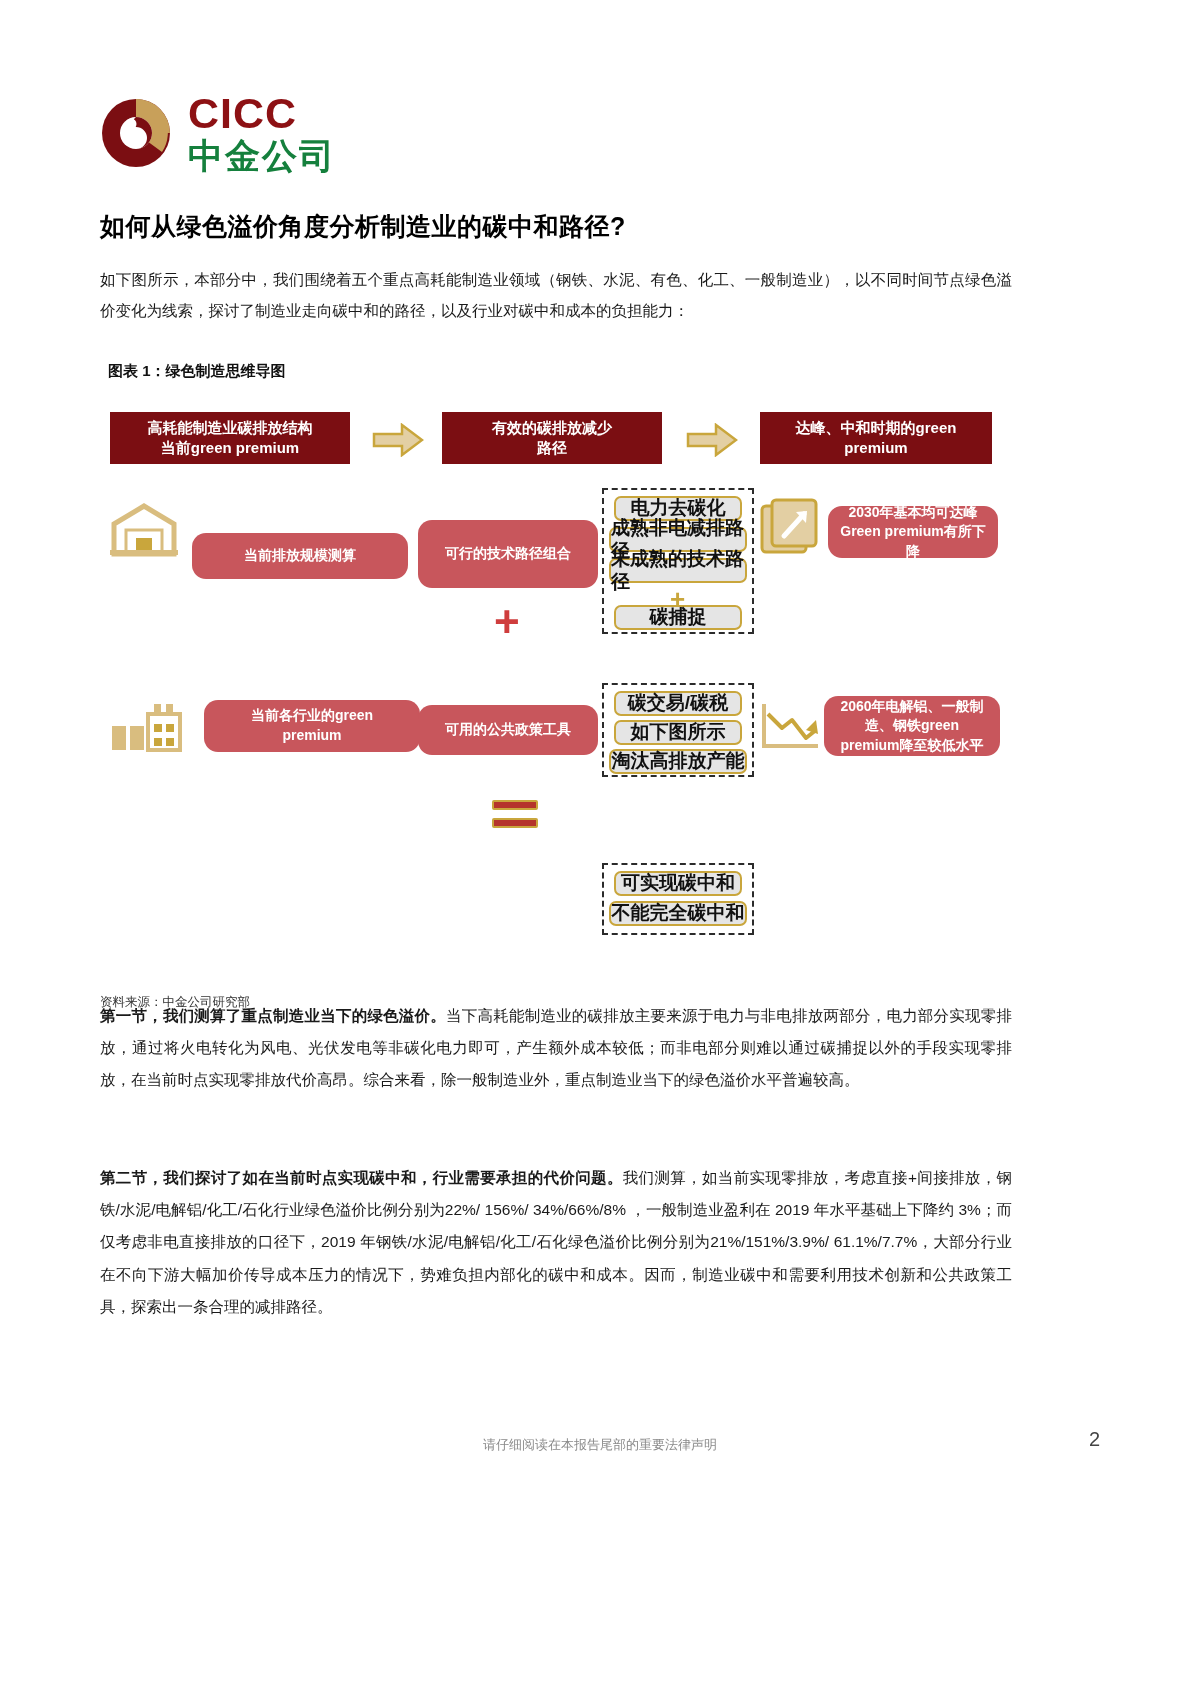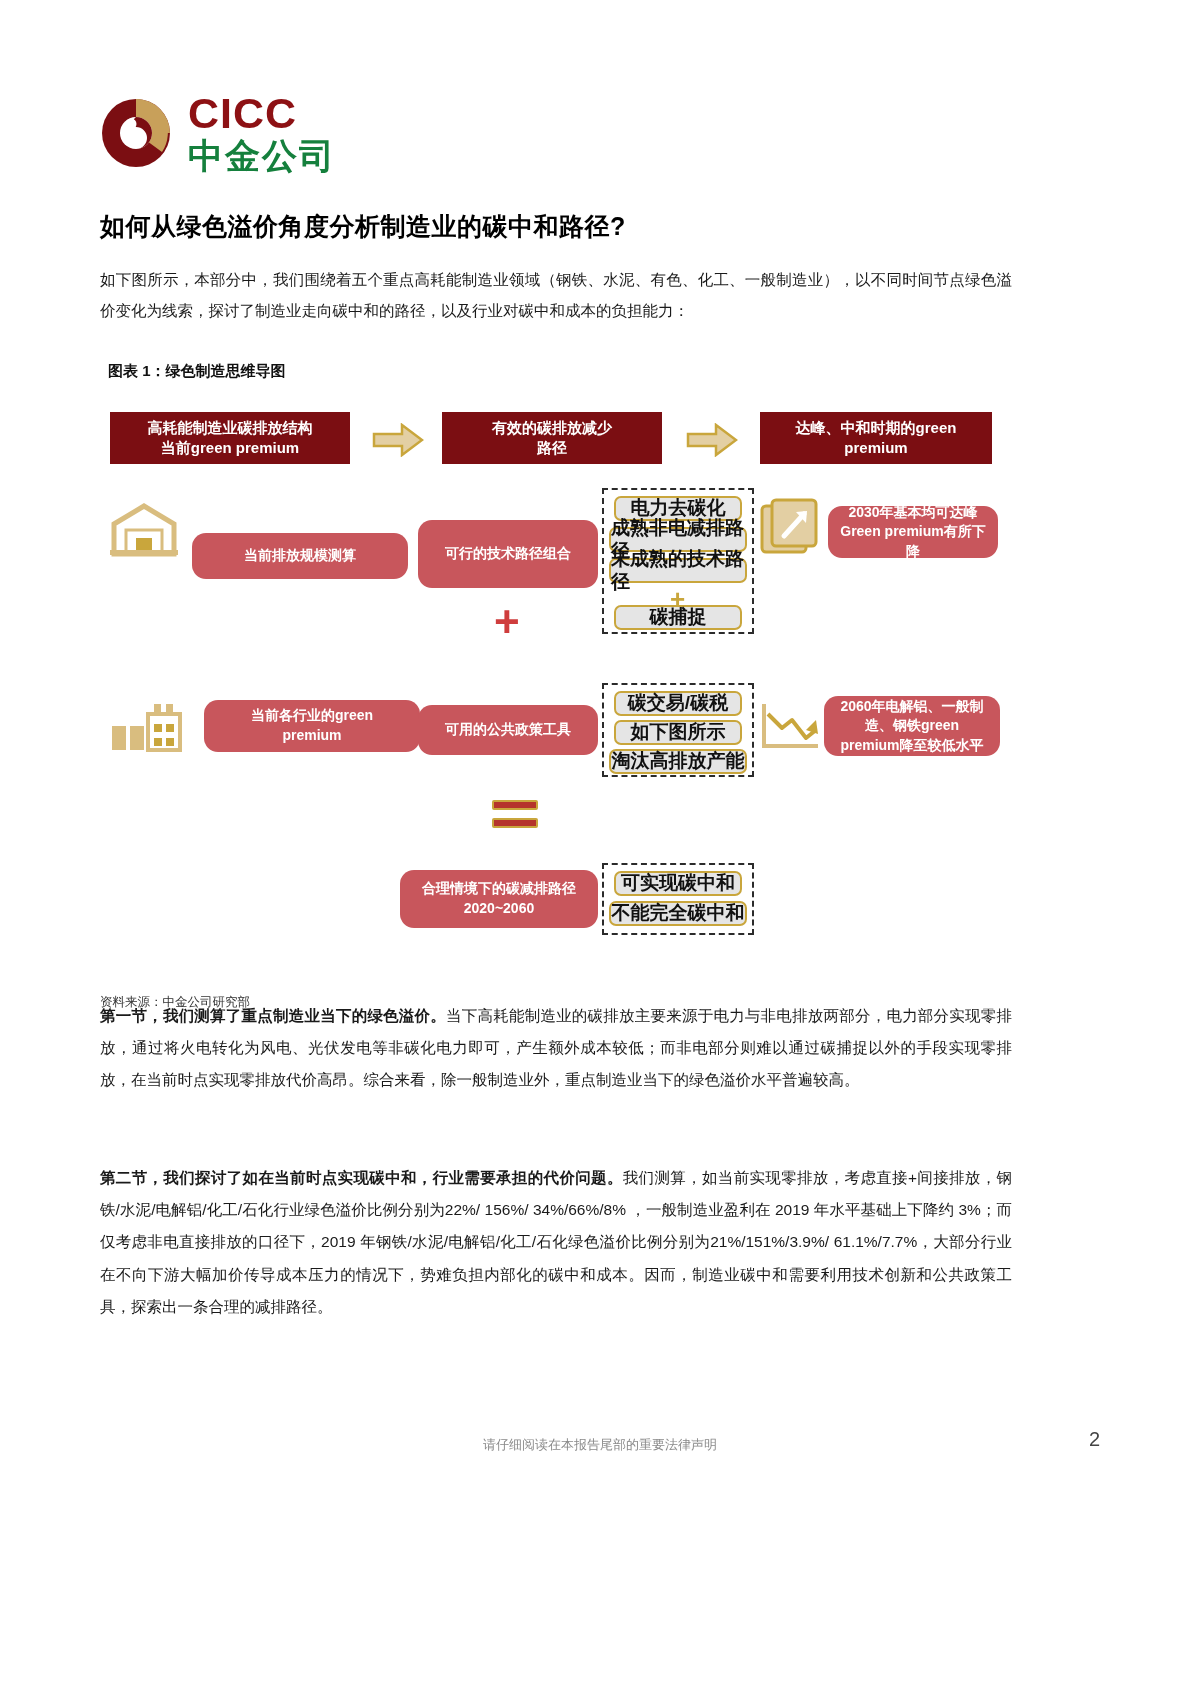--- a/index.html
+++ b/index.html
@@ -280,24 +280,20 @@
       <span style="white-space:pre-line">2060年电解铝、一般制
 造、钢铁green
 premium降至较低水平</span>
     </div>
 
     <div class="equals-sign" style="left:392px; top:400px;">
       <div class="equals-bar" style="top:0;"></div>
       <div class="equals-bar" style="top:18px;"></div>
     </div>
 
-    <div class="rose-box" style="left:300px; top:470px; width:198px; height:58px;">
-      <span style="white-space:pre-line">合理情境下的碳减排路径
-2020~2060</span>
-    </div>
 
     <div class="dash-group" style="left:502px; top:463px; width:152px; height:72px;"></div>
     <div class="tan-box" style="left:514px; top:471px; width:128px; height:25px;">可实现碳中和</div>
     <div class="tan-box" style="left:509px; top:501px; width:138px; height:25px;">不能完全碳中和</div>
 
   </div>
 
   <div class="source-line">资料来源：中金公司研究部</div>
 
   <p class="body-p" id="para1">

